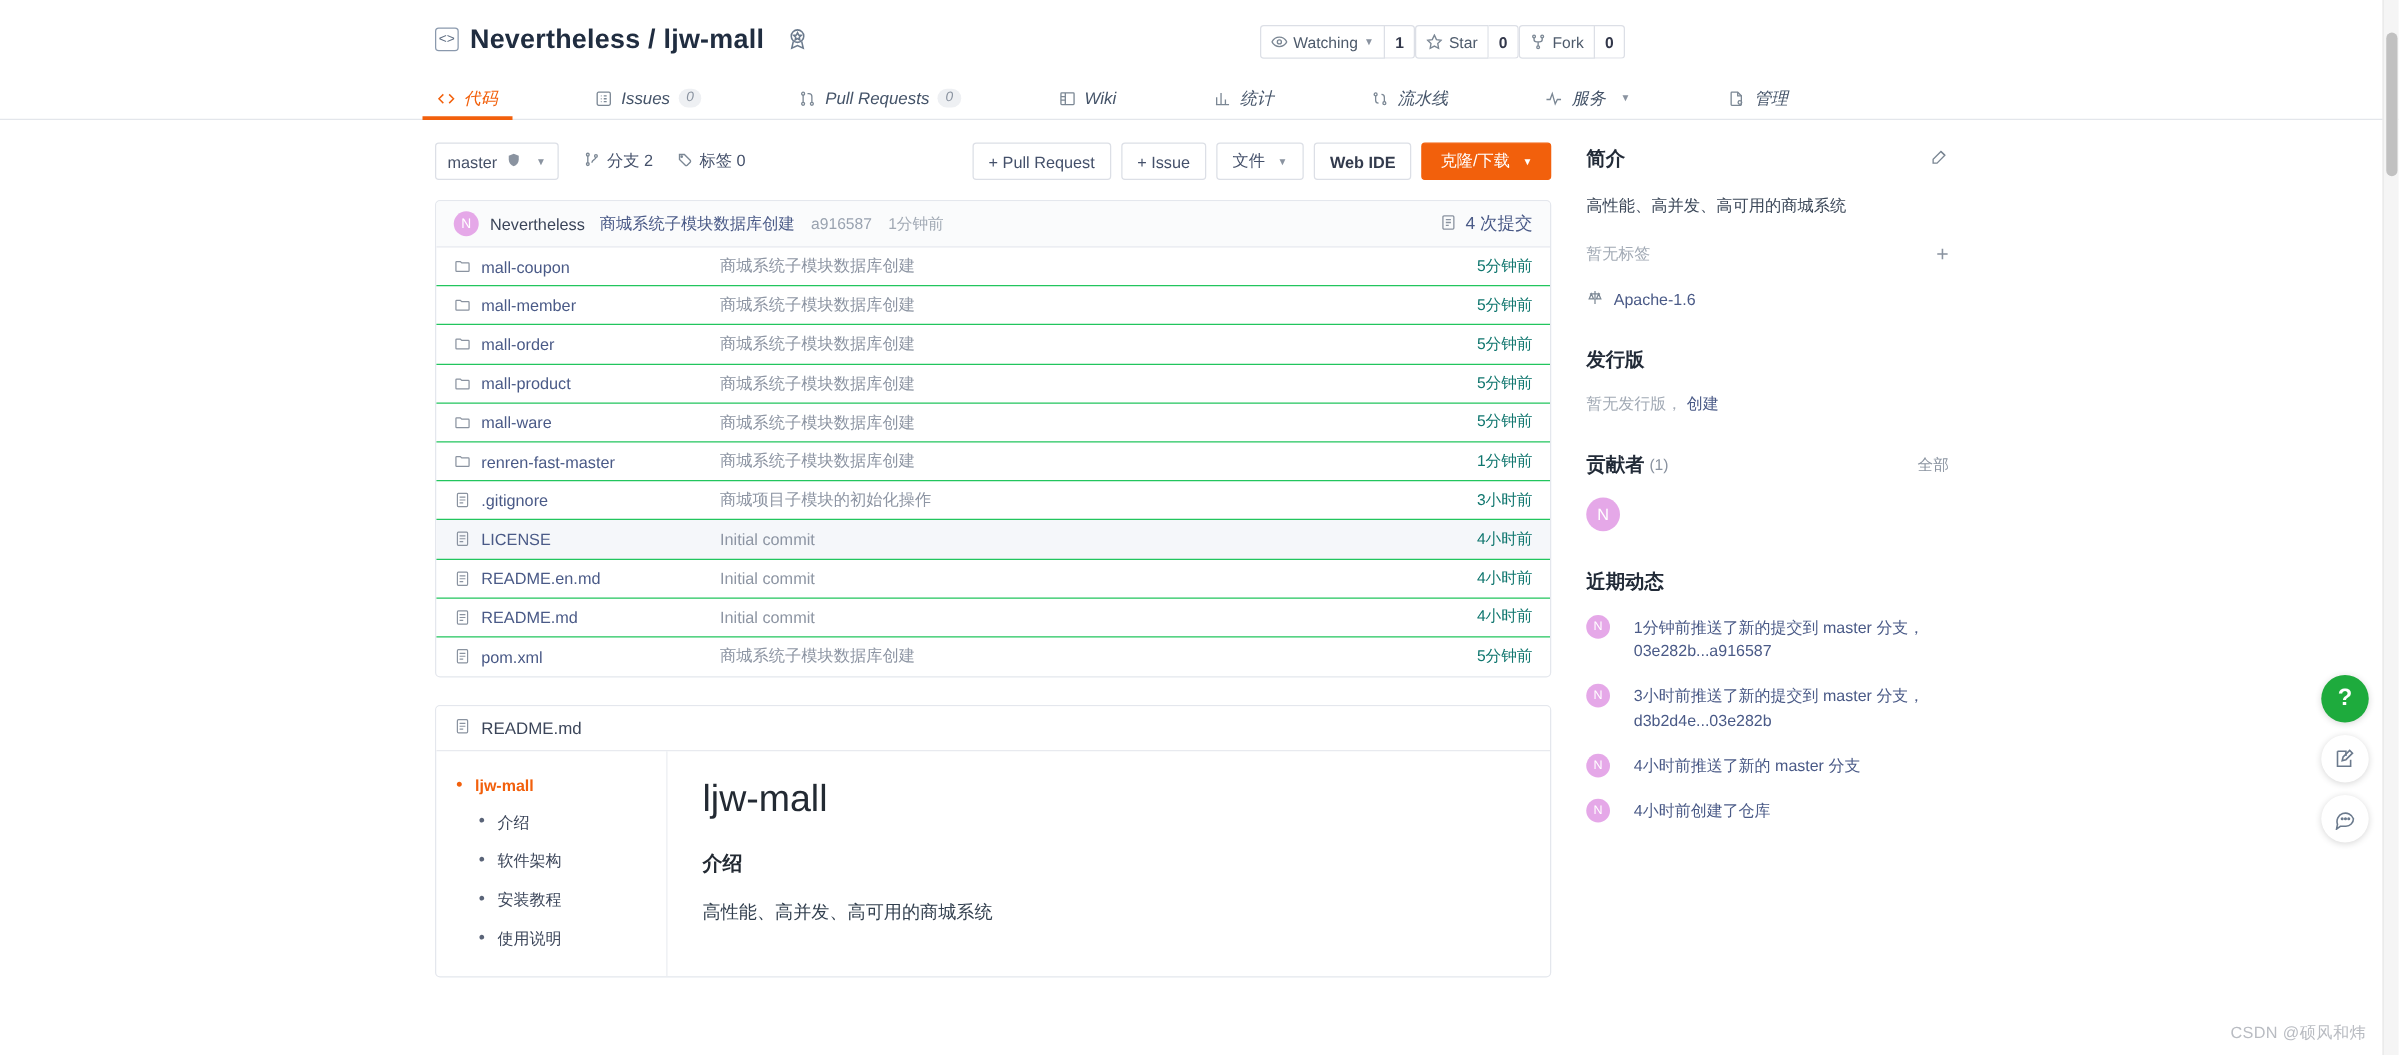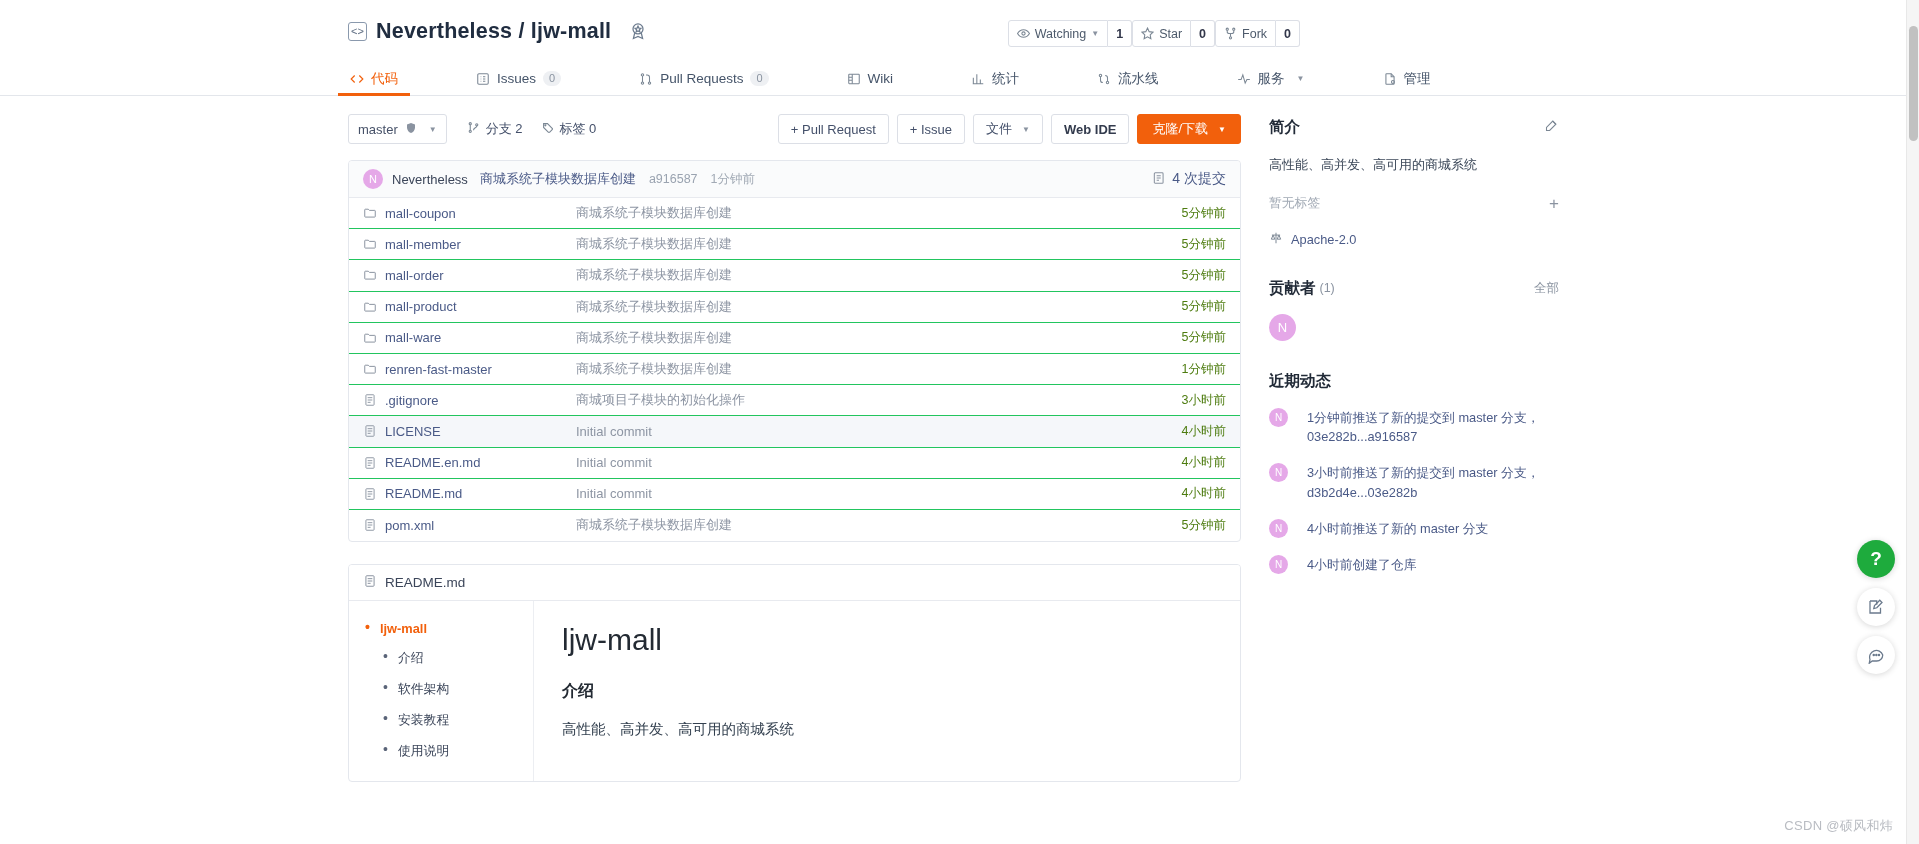--- a/index.html
+++ b/index.html
@@ -46,20 +46,21 @@
   .btn-group > *:last-child { border-radius: 0 3px 3px 0; border-left: none; }
   .btn-group .count { font-weight: bold; color: #32374a; min-width: 23px; }
   .btn-ic { margin-right: 5px; font-size: 12px; color: #7b8794; display:inline-flex; }
   .caret { margin-left: 5px; font-size: 8px; color: #8a93a0; }
 
   
   .nav {
     height: 34px; border-bottom: 1px solid #e3e6eb;
     display: flex; align-items: stretch; padding-left: 348px;
     position: relative;
+    font-style: italic;
   }
   .nav-item {
     display: flex; align-items: center; gap: 7px;
     font-size: 13.5px; color: #4a5costruct; color: #455469;
     cursor: pointer; position: relative; padding: 0 2px;
     margin-right: 74px; white-space: nowrap;
   }
   .nav-item .nav-ic { color: #7b8794; font-size: 13px; display:inline-flex; align-items:center;}
   .nav-item.active { color: #f2600c; }
   .nav-item.active .nav-ic { color: #f2600c; }
@@ -133,21 +134,21 @@
   .frow {
     display: flex; align-items: center; height: 31.2px; padding: 0 14px;
     border-bottom: 1px solid #22c55e; font-size: 13px;
   }
   .frow:last-child { border-bottom: none; }
   .frow.hl { background: #f5f7fa; }
   .fname { display: flex; align-items: center; gap: 8px; width: 213px; }
   .fname .fic { color: #8a93a0; font-size: 13px; display:inline-flex; }
   .fname a { color: #4a5a87; text-decoration: none; cursor: pointer; }
   .fmsg { color: #8d95a3; flex: 1; }
-  .ftime { color: #4d7c0f; font-size: 12.5px; text-align: right; width: 88px; }
+  .ftime { color: #0f766e; font-size: 12.5px; text-align: right; width: 88px; }
 
   
   .readme-box {
     margin-top: 22px; border: 1px solid #e4e7ed; border-radius: 4px;
     background: #fff; overflow: hidden;
   }
   .readme-head {
     height: 36px; display: flex; align-items: center; gap: 8px;
     padding: 0 14px; border-bottom: 1px solid #e8eaef;
     font-size: 13.5px; color: #3b4559; background: #fff;
@@ -622,23 +623,30 @@
     <div class="s-tags">
       <span>暂无标签</span>
       <span class="plus">+</span>
     </div>
     <div class="s-license">
       <span class="lic">
         <svg width="14" height="14" viewBox="0 0 24 24" fill="none" stroke="currentColor" stroke-width="1.7">
           <path d="M12 3v18M5 7h14M7 7l-3 7h6zM17 7l-3 7h6z"></path>
         </svg>
       </span>
-      <span>Apache-2.0</span>
-    </div>
-
+      <span>Apache-1.6</span>
+    </div>
+
+    <div class="s-block">
+      <div class="s-title">发行版</div>
+      <div class="s-sub">
+        <span>暂无发行版，</span>
+        <a>创建</a>
+      </div>
+    </div>
 
     <div class="s-block">
       <div class="s-title">
         <span>贡献者</span>
         <span class="sub-count">(1)</span>
         <span class="right-act">全部</span>
       </div>
       <div class="contrib-row">
         <div class="avatar lg">N</div>
       </div>

